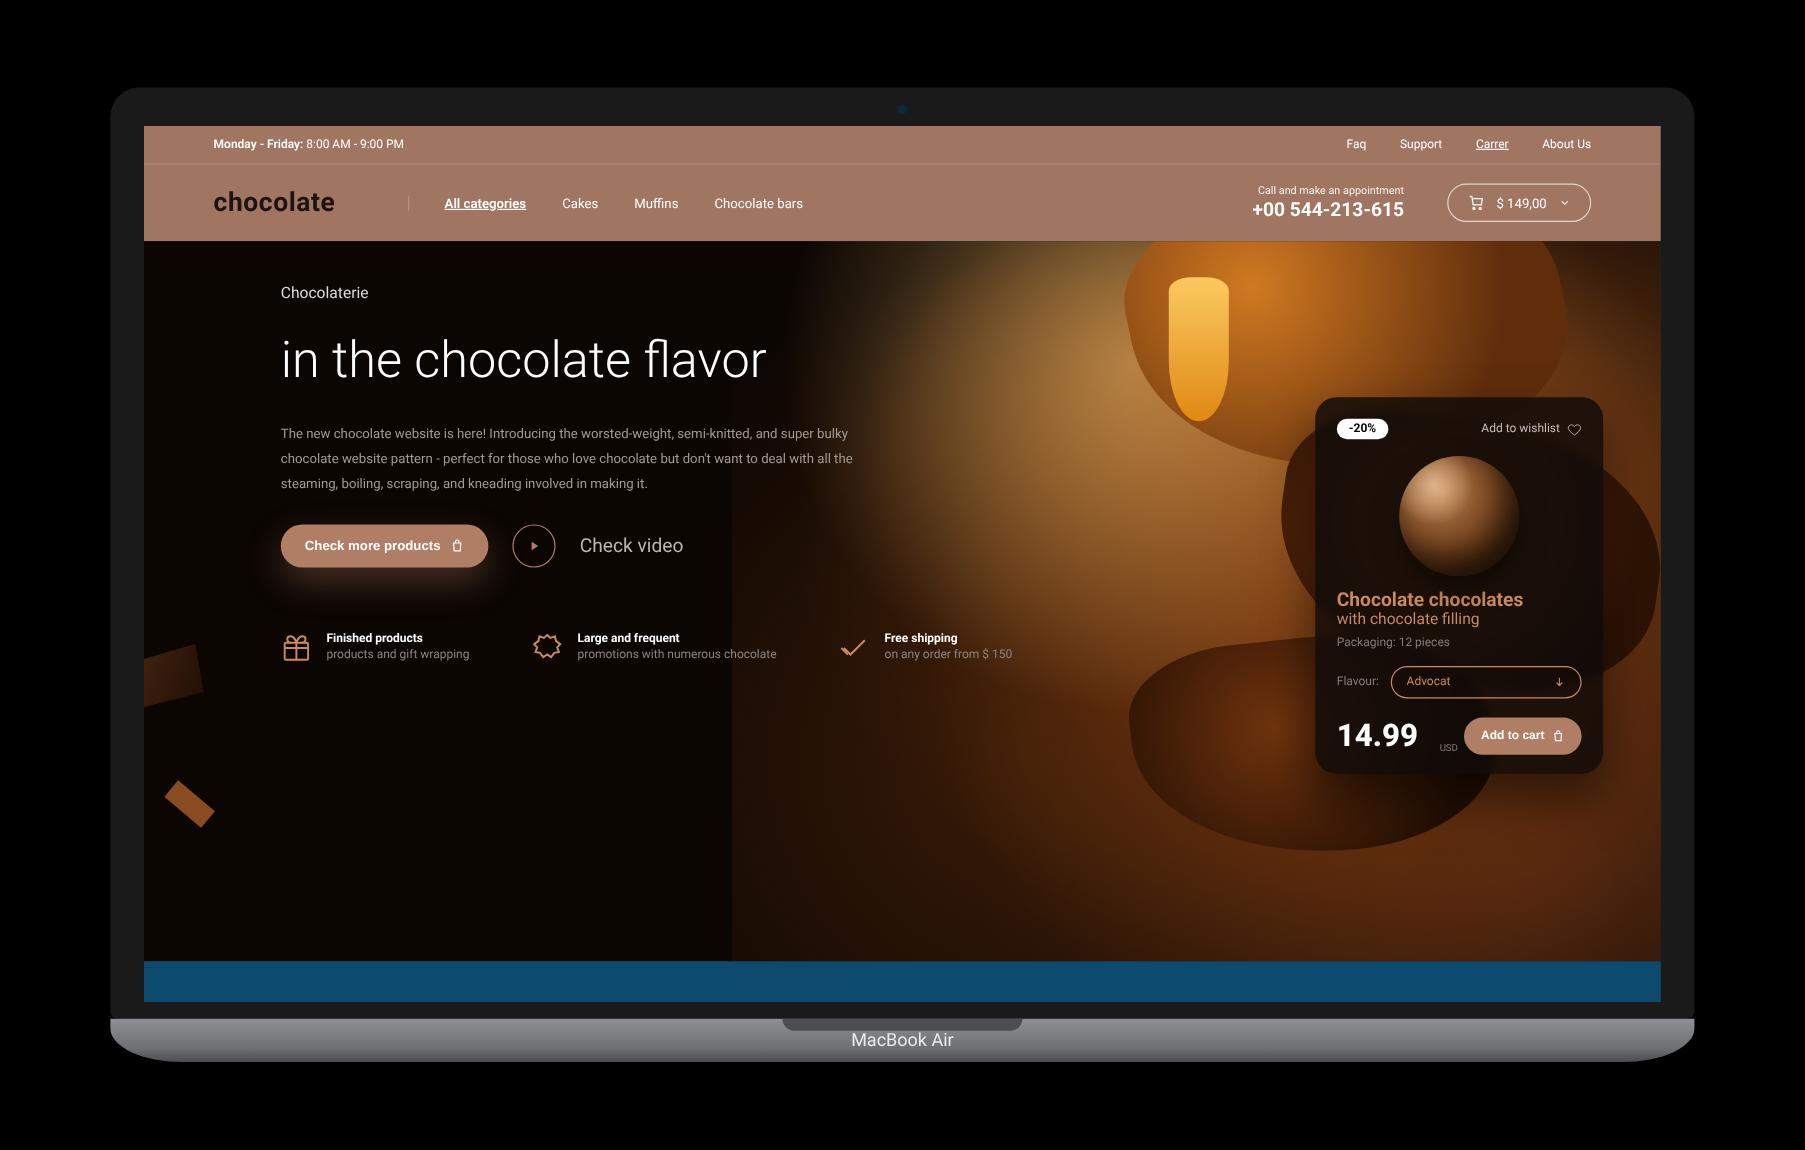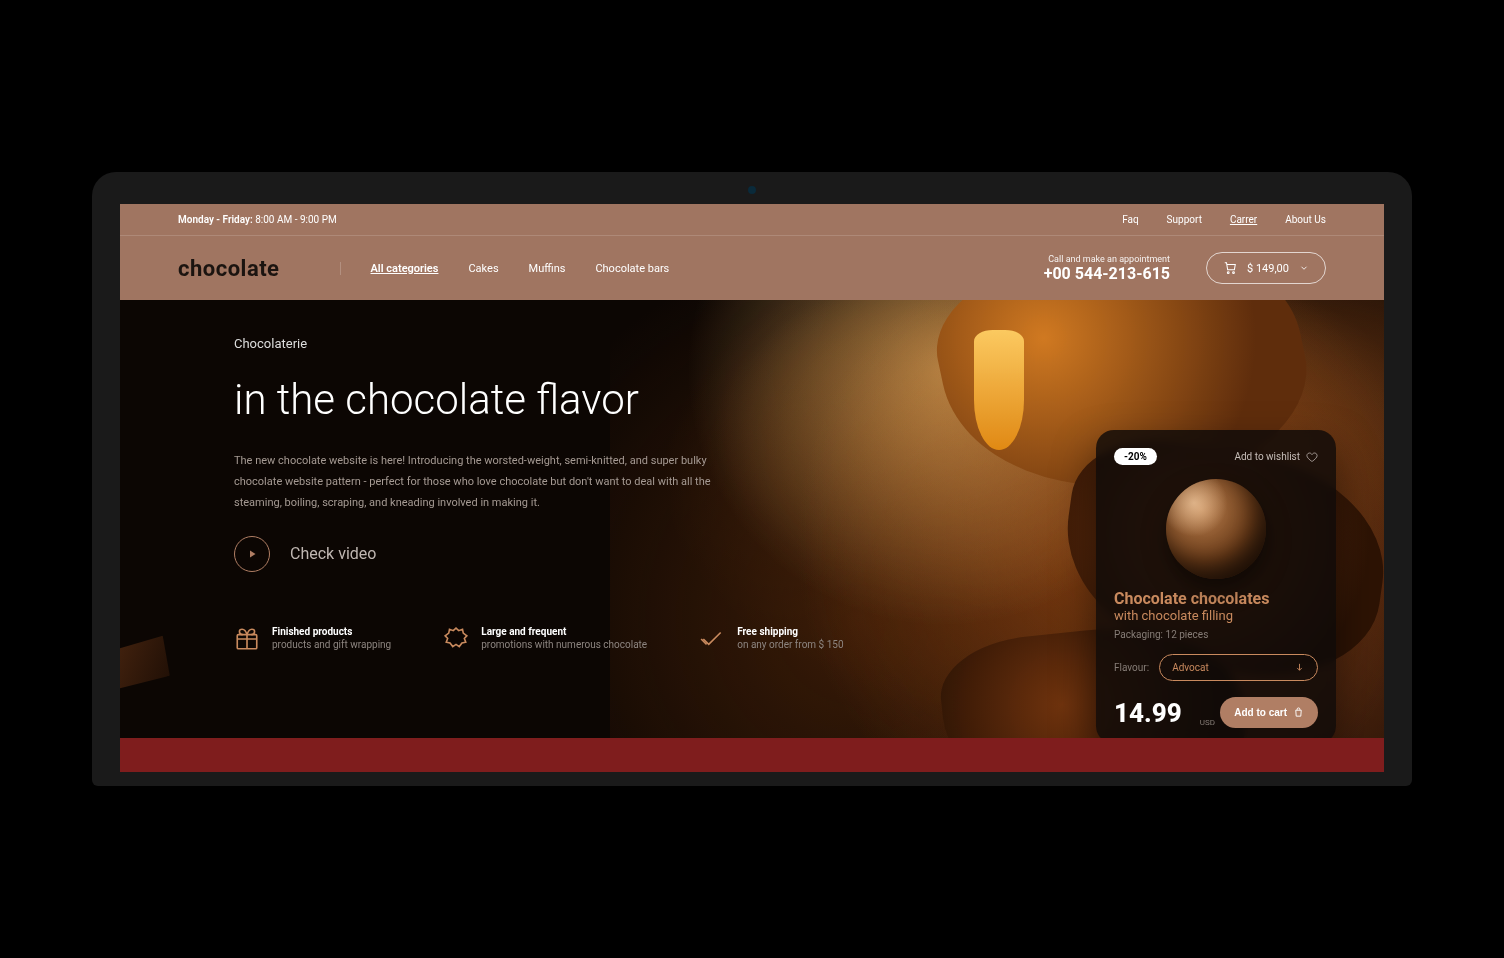--- a/index.html
+++ b/index.html
@@ -29,22 +29,22 @@
     top: 14px;
     left: 50%;
     transform: translateX(-50%);
     width: 8px;
     height: 8px;
     border-radius: 50%;
     background: #0a2a3a;
   }
   .screen {
     width: 100%;
-    height: 568px;
-    background: #7f1d1d;
+    height: 730px;
+    background: #0c4a6e;
     overflow: hidden;
     position: relative;
   }
   .lid-base {
     height: 36px;
     background: linear-gradient(#8f9093, #6d6e71 70%, #4c4d50);
     border-radius: 0 0 60px 60px / 0 0 28px 28px;
     display: flex;
     align-items: center;
     justify-content: center;
@@ -331,20 +331,27 @@
         <div class="frag f2"></div>
 
         <div class="hero-content">
           <div class="eyebrow">Chocolaterie</div>
           <h1>
             <span class="h1-light">in the chocolate flavor</span>
           </h1>
           <p class="lead">The new chocolate website is here! Introducing the worsted-weight, semi-knitted, and super bulky chocolate website pattern - perfect for those who love chocolate but don't want to deal with all the steaming, boiling, scraping, and kneading involved in making it.</p>
 
           <div class="cta-row">
+            <button class="btn-primary">
+              <span>Check more products</span>
+              <svg width="12" height="12" viewBox="0 0 24 24" fill="none" stroke="#fff" stroke-width="2">
+                  <path d="M6 7h12l-1 13H7L6 7z"></path>
+                  <path d="M9 7V5a3 3 0 0 1 6 0v2"></path>
+                </svg>
+            </button>
             <div class="play-circle">
               <svg viewBox="0 0 24 24">
                   <polygon points="8,5 19,12 8,19"></polygon>
                 </svg>
             </div>
             <span class="video-label">Check video</span>
           </div>
         </div>
 
         <div class="features">
@@ -423,13 +430,17 @@
                   <path d="M9 7V5a3 3 0 0 1 6 0v2"></path>
                 </svg>
             </button>
           </div>
         </div>
 
       </div>
 
     </div>
   </div>
+  <div class="lid-base">
+    <div class="notch"></div>
+    <span>MacBook Air</span>
+  </div>
 </div>
 
 </body></html>

